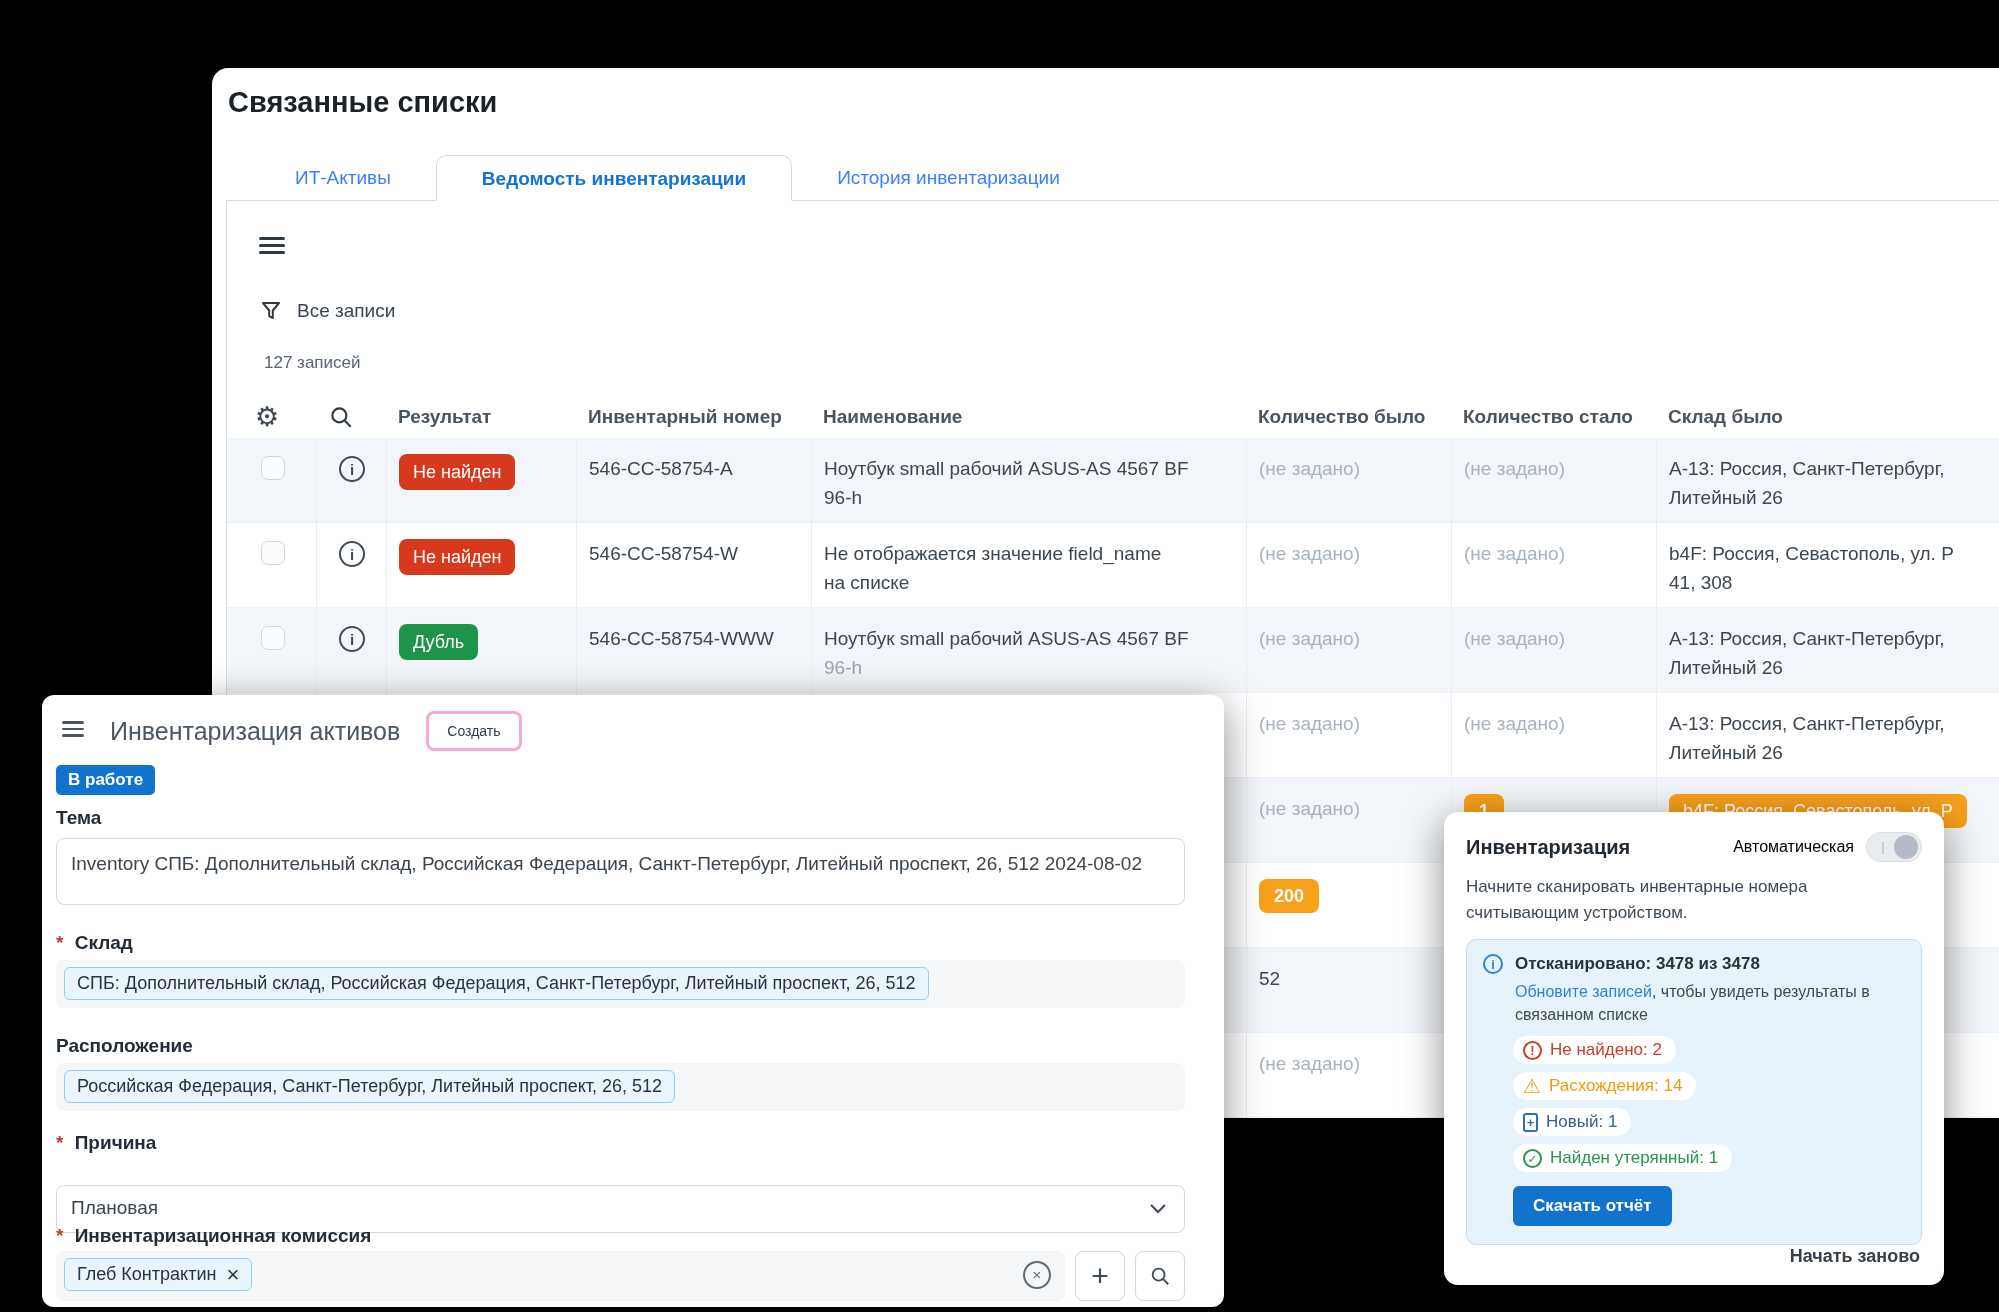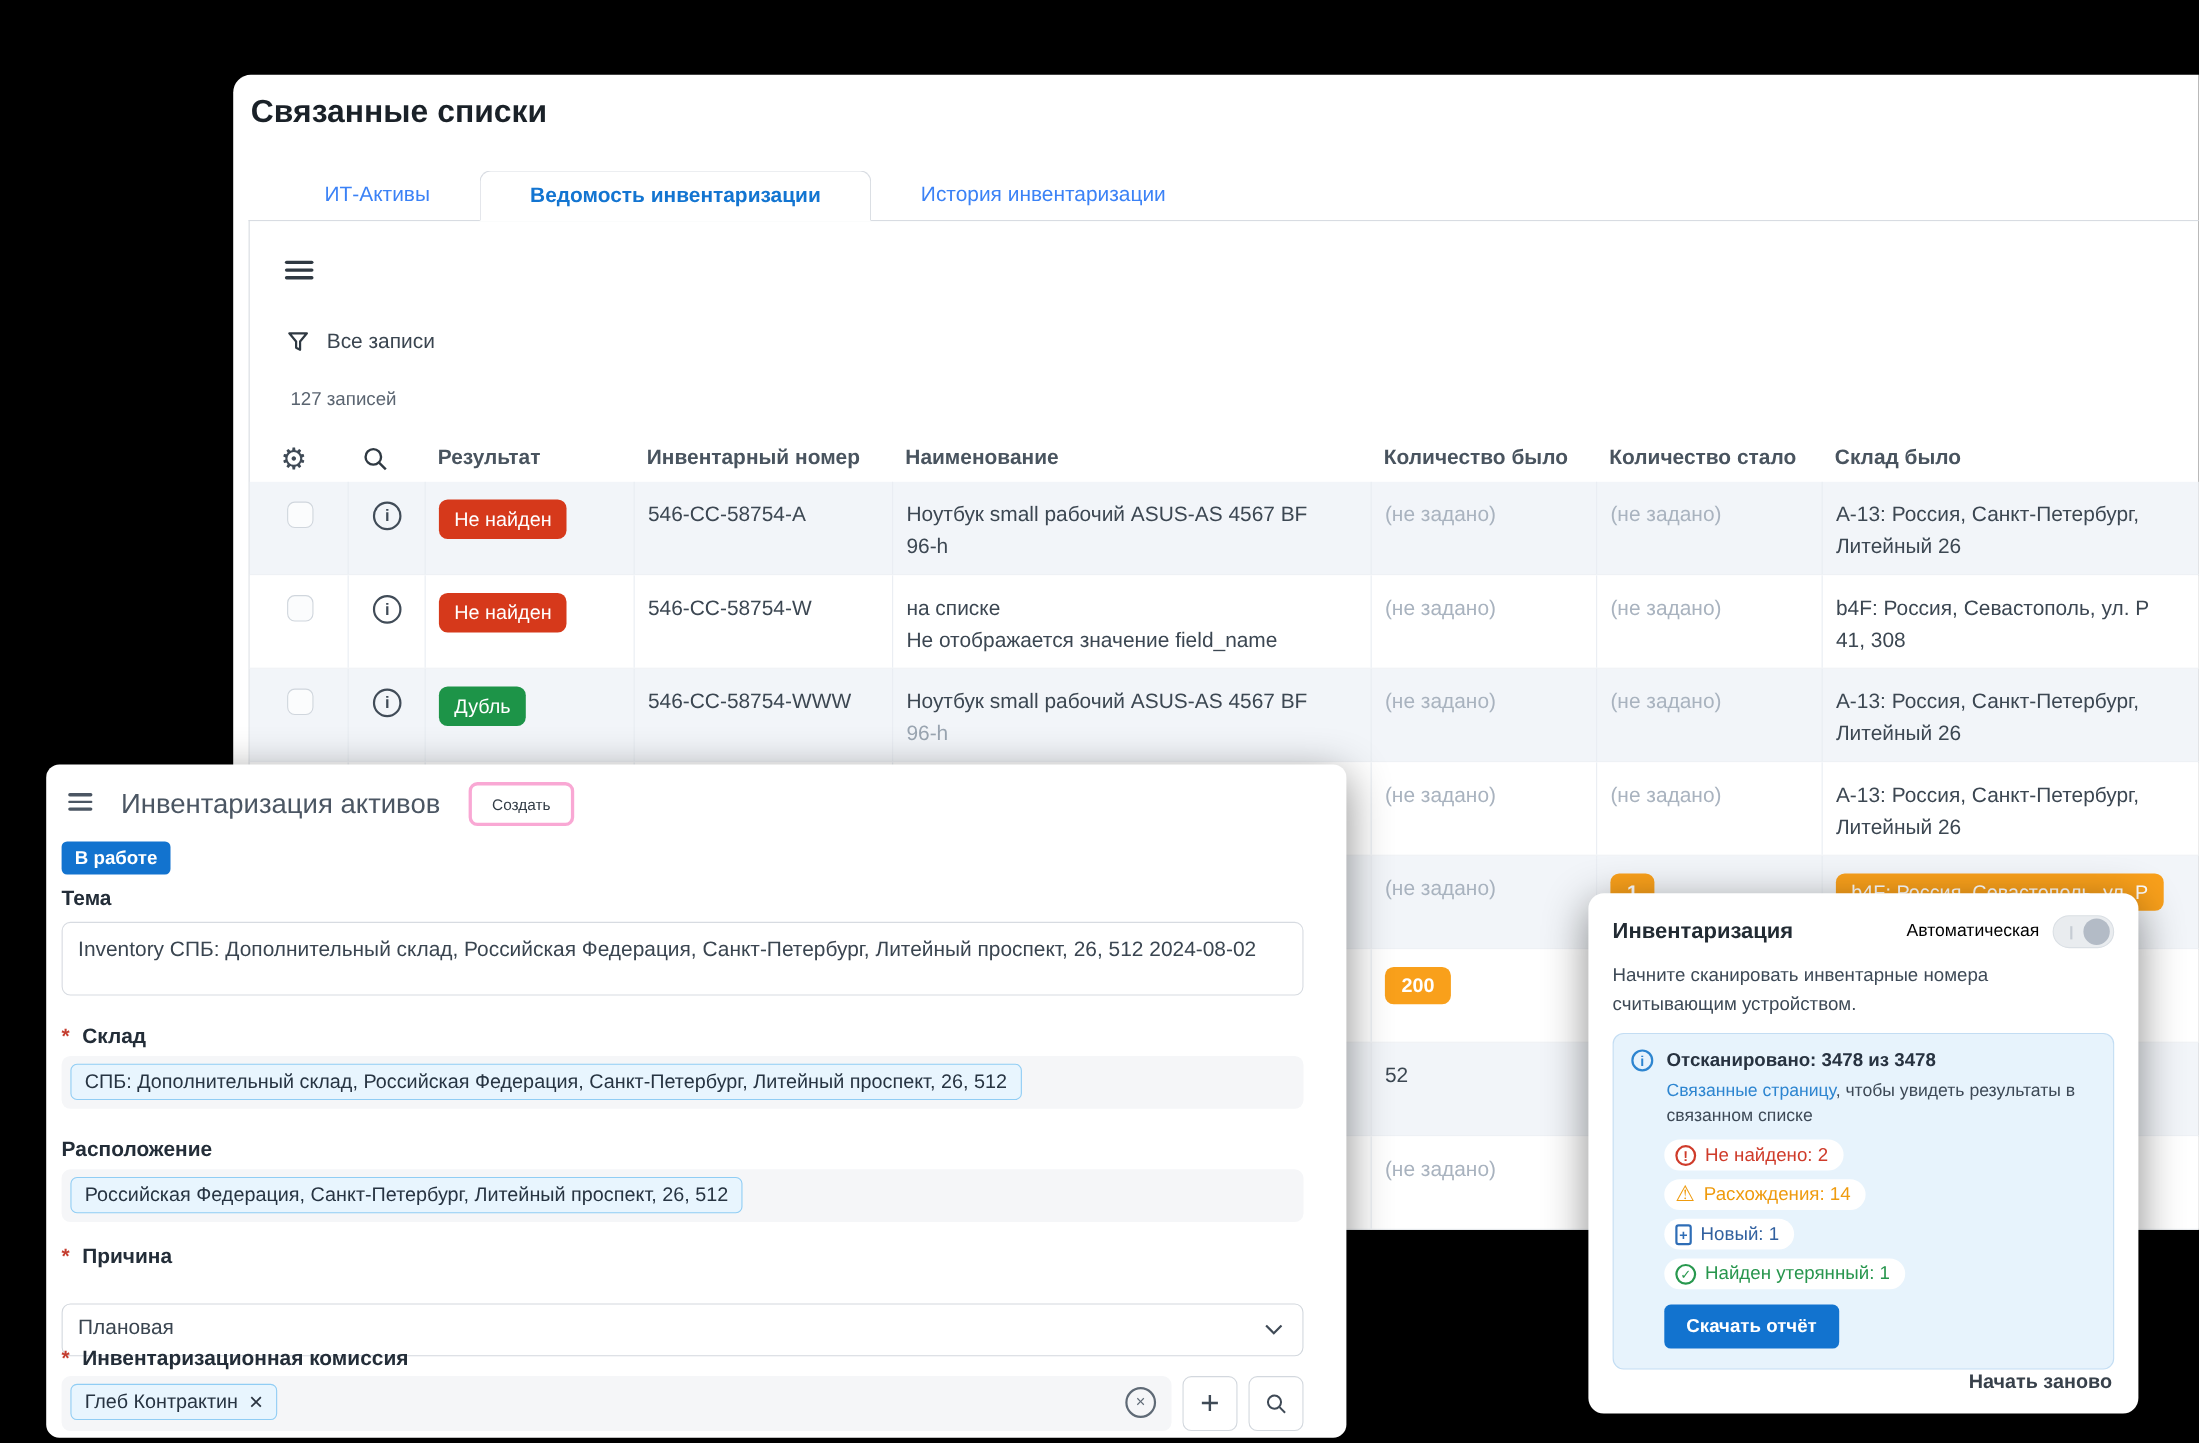--- a/index.html
+++ b/index.html
@@ -193,22 +193,22 @@
               <div>А-13: Россия, Санкт-Петербург,</div>
               <div>Литейный 26</div>
             </div>
           </div>
           <div class="trow">
             <div class="c c-check"><span class="cb"></span></div>
             <div class="c c-info"><span class="info-i">i</span></div>
             <div class="c c-res"><span class="badge b-red">Не найден</span></div>
             <div class="c c-inv">546-CC-58754-W</div>
             <div class="c c-name">
+              <div>Не отображается значение field_name</div>
               <div>на списке</div>
-              <div>Не отображается значение field_name</div>
             </div>
             <div class="c c-q1"><span class="mut">(не задано)</span></div>
             <div class="c c-q2"><span class="mut">(не задано)</span></div>
             <div class="c c-wh">
               <div>b4F: Россия, Севастополь, ул. Р</div>
               <div>41, 308</div>
             </div>
           </div>
           <div class="trow shade">
             <div class="c c-check"><span class="cb"></span></div>
@@ -367,21 +367,21 @@
       </div>
 
       <p class="sp-p">Начните сканировать инвентарные номера считывающим устройством.</p>
 
       <div class="infobox">
         <div class="scanned-row">
           <span class="info-blue">i</span>
           <span class="scanned-txt">Отсканировано: 3478 из 3478</span>
         </div>
         <div class="refresh">
-          <a>Связанные страницу</a><span>, чтобы увидеть результаты в связанном списке</span>
+          <a>Обновите записей</a><span>, чтобы увидеть результаты в связанном списке</span>
         </div>
 
         <div class="pills">
           <div class="pill">
             <span class="pi pi-err">!</span>
             <span class="t-err">Не найдено: 2</span>
           </div>
           <div class="pill">
             <span class="pi pi-warn">⚠</span>
             <span class="t-warn">Расхождения: 14</span>

